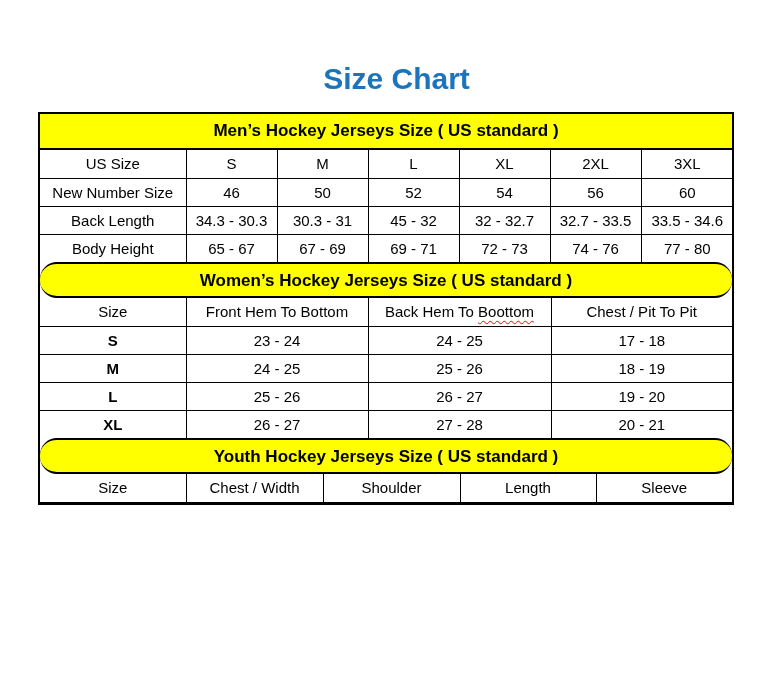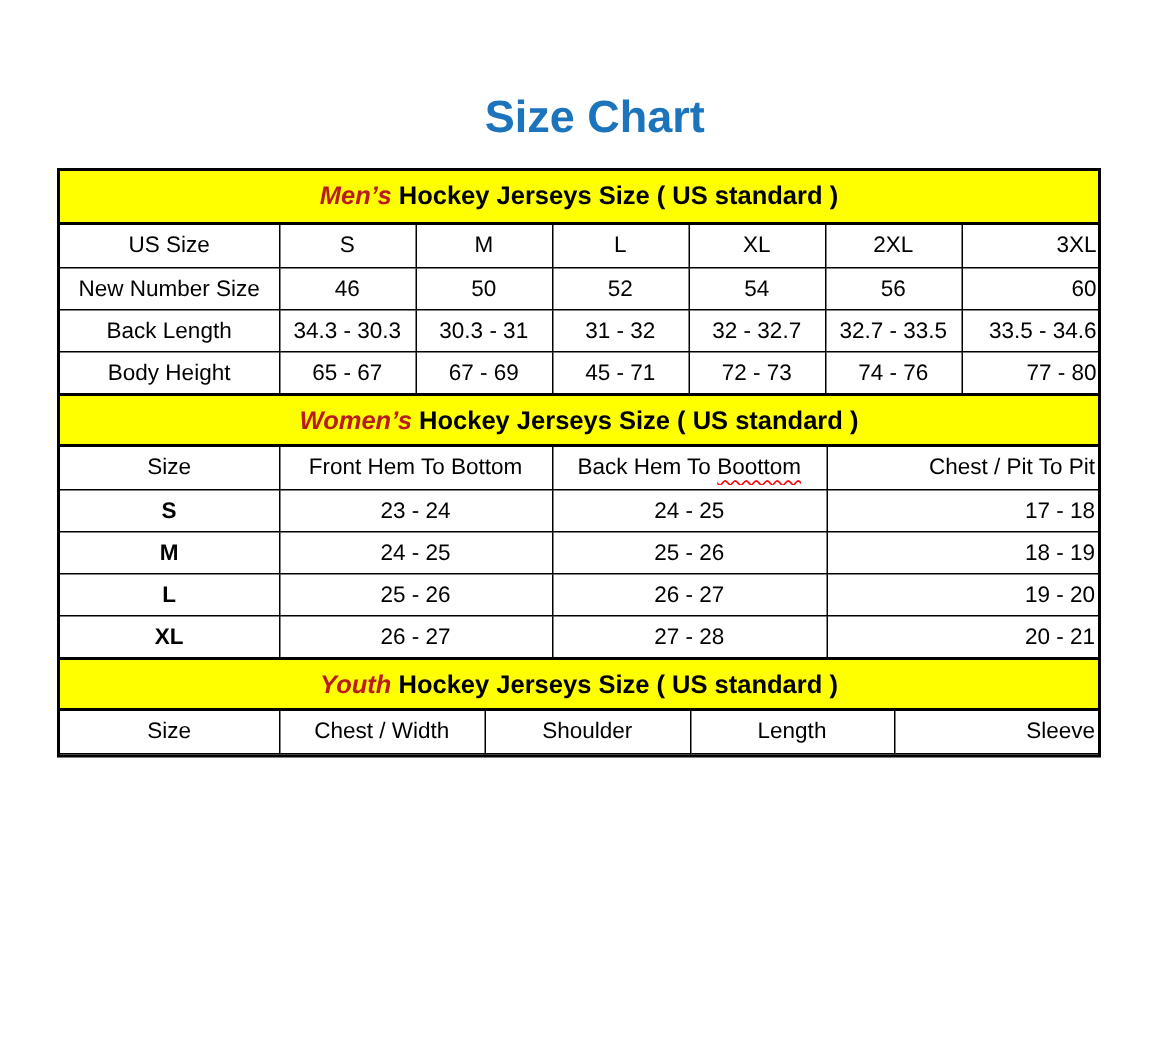--- a/index.html
+++ b/index.html
@@ -27,42 +27,42 @@
   }
   .banner {
     background: #FFFF00;
     height: 36px;
     line-height: 34px;
     text-align: center;
     font-size: 17px;
     font-weight: bold;
     border-bottom: 2px solid #000000;
   }
-  .banner.mid { border-top: 2px solid #000000; }
-  .banner .hl { color: #b91c1c; font-style: italic; }
+  .banner.mid { border-top: 2px solid #000000; border-radius: 17px; }
+  .banner .hl { color: #000000; }
   table {
     width: 100%;
     border-collapse: collapse;
     table-layout: fixed;
   }
   th, td {
     border-right: 1px solid #000000;
     border-bottom: 1px solid #000000;
     height: 28px;
     text-align: center;
     vertical-align: middle;
     font-size: 15px;
     padding: 0 2px;
     overflow: hidden;
     white-space: nowrap;
   }
   th { font-weight: normal; }
   td { font-weight: normal; }
   td.lbl-bold { font-weight: bold; }
-  th:last-child, td:last-child { border-right: none; text-align: right; }
+  th:last-child, td:last-child { border-right: none; }
   tr.last td { border-bottom: none; }
   .squiggle {
     text-decoration: underline;
     text-decoration-style: wavy;
     text-decoration-color: #FF0000;
     text-decoration-thickness: 1px;
     text-underline-offset: 3px;
   }
 </style>
 </head>
@@ -103,30 +103,30 @@
       <td>50</td>
       <td>52</td>
       <td>54</td>
       <td>56</td>
       <td>60</td>
     </tr>
     <tr>
       <td>Back Length</td>
       <td>34.3 - 30.3</td>
       <td>30.3 - 31</td>
-      <td>31 - 32</td>
+      <td>45 - 32</td>
       <td>32 - 32.7</td>
       <td>32.7 - 33.5</td>
       <td>33.5 - 34.6</td>
     </tr>
     <tr class="last">
       <td>Body Height</td>
       <td>65 - 67</td>
       <td>67 - 69</td>
-      <td>45 - 71</td>
+      <td>69 - 71</td>
       <td>72 - 73</td>
       <td>74 - 76</td>
       <td>77 - 80</td>
     </tr>
   </tbody>
     </table>
 
   <div class="banner mid">
     <span class="hl">Women’s</span>
     <span>Hockey Jerseys Size ( US standard )</span>

